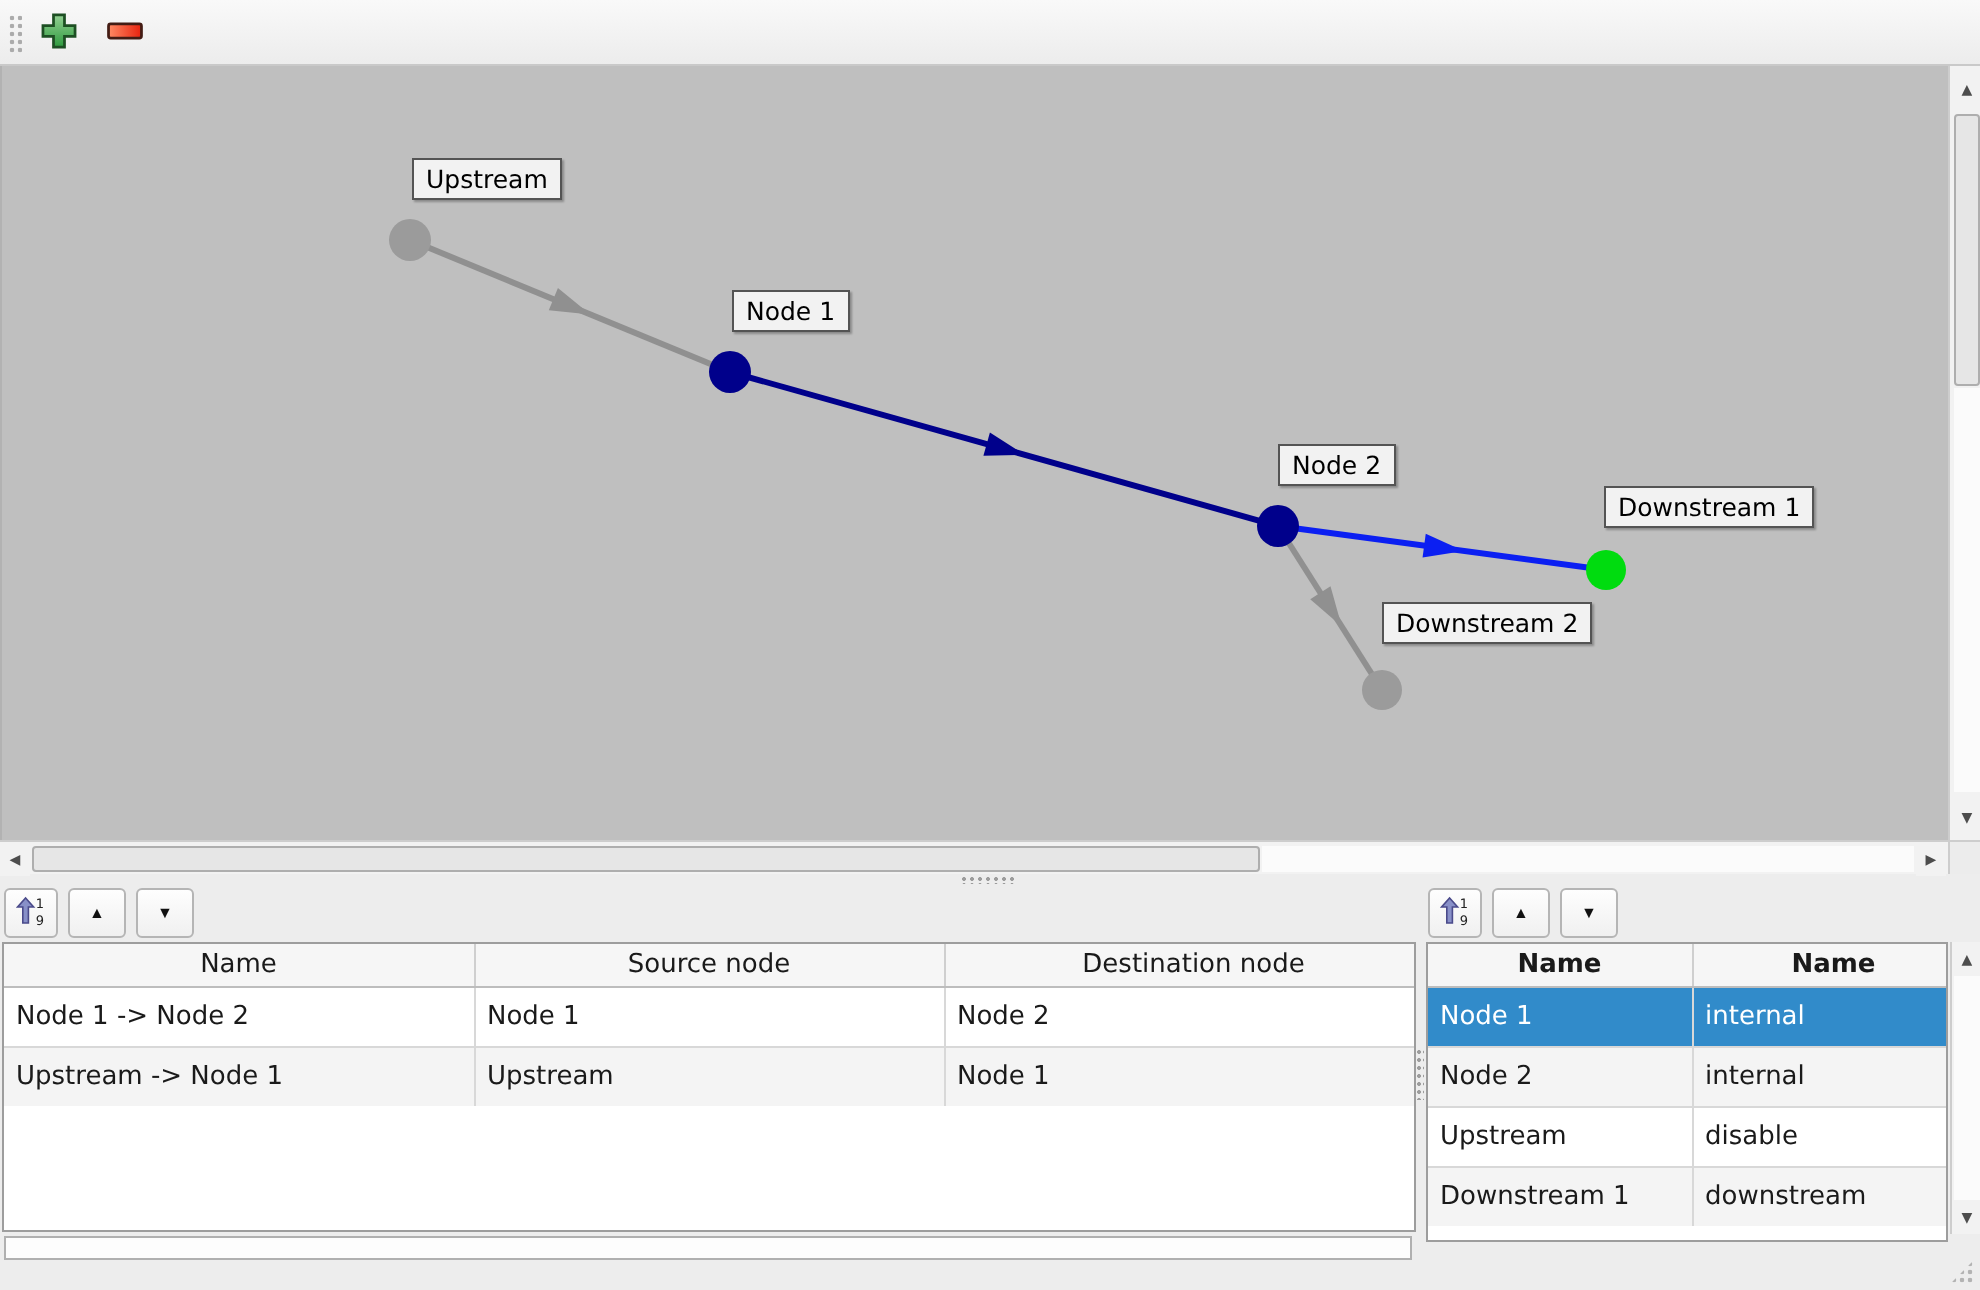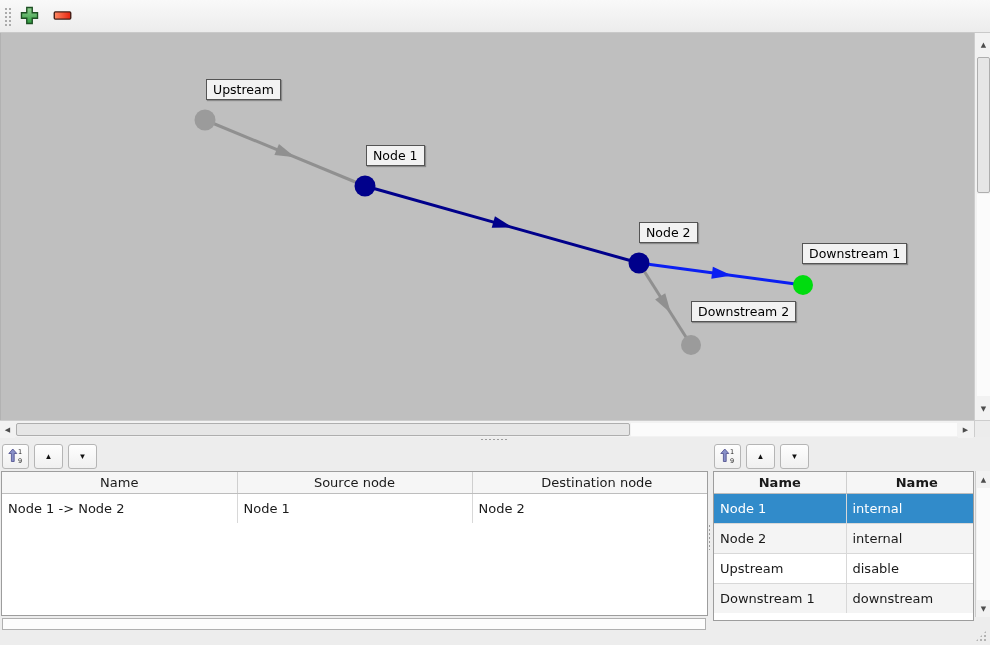--- a/index.html
+++ b/index.html
@@ -228,20 +228,25 @@
               <th>Source node</th>
               <th>Destination node</th>
             </tr>
           </thead>
           <tbody>
             <tr>
               <td>Node 1 -&gt; Node 2</td>
               <td>Node 1</td>
               <td>Node 2</td>
             </tr>
+            <tr class="alt">
+              <td>Upstream -&gt; Node 1</td>
+              <td>Upstream</td>
+              <td>Node 1</td>
+            </tr>
           </tbody>
         </table>
       </div>
 
       <div style="position:absolute; left:2px; top:176px; width:704px; height:12px; background:#fdfdfd; border:1px solid #b0b0b0; box-sizing:border-box;"></div>
     </div>
 
     <div>
       <button class="mini-btn" style="left:714px; width:27px;">
         <span>

